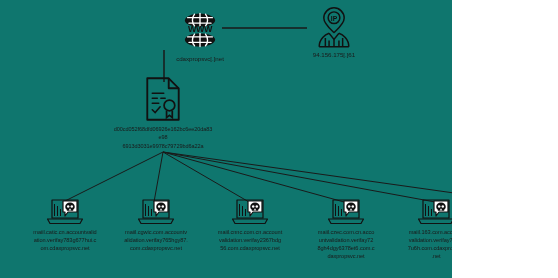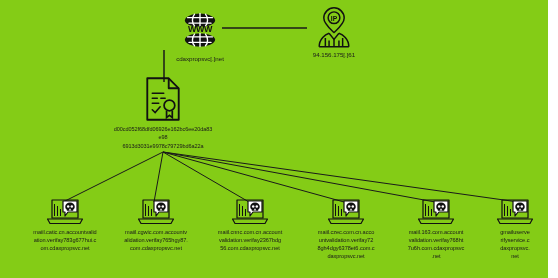--- a/index.html
+++ b/index.html
@@ -7,23 +7,23 @@
   html, body {
     margin: 0; padding: 0;
     background: #ffffff;
   }
   body {
     font-family: "Liberation Sans", "DejaVu Sans", sans-serif;
     color: #1a1a1a;
   }
   #canvas {
     position: relative;
-    width: 548px;
+    width: 452px;
     height: 278px;
-    background: #84cc16;
+    background: #0f766e;
     overflow: hidden;
   }
   #edges {
     position: absolute;
     top: 0; left: 0;
     width: 558px;
     height: 278px;
     pointer-events: none;
   }
   .node {

